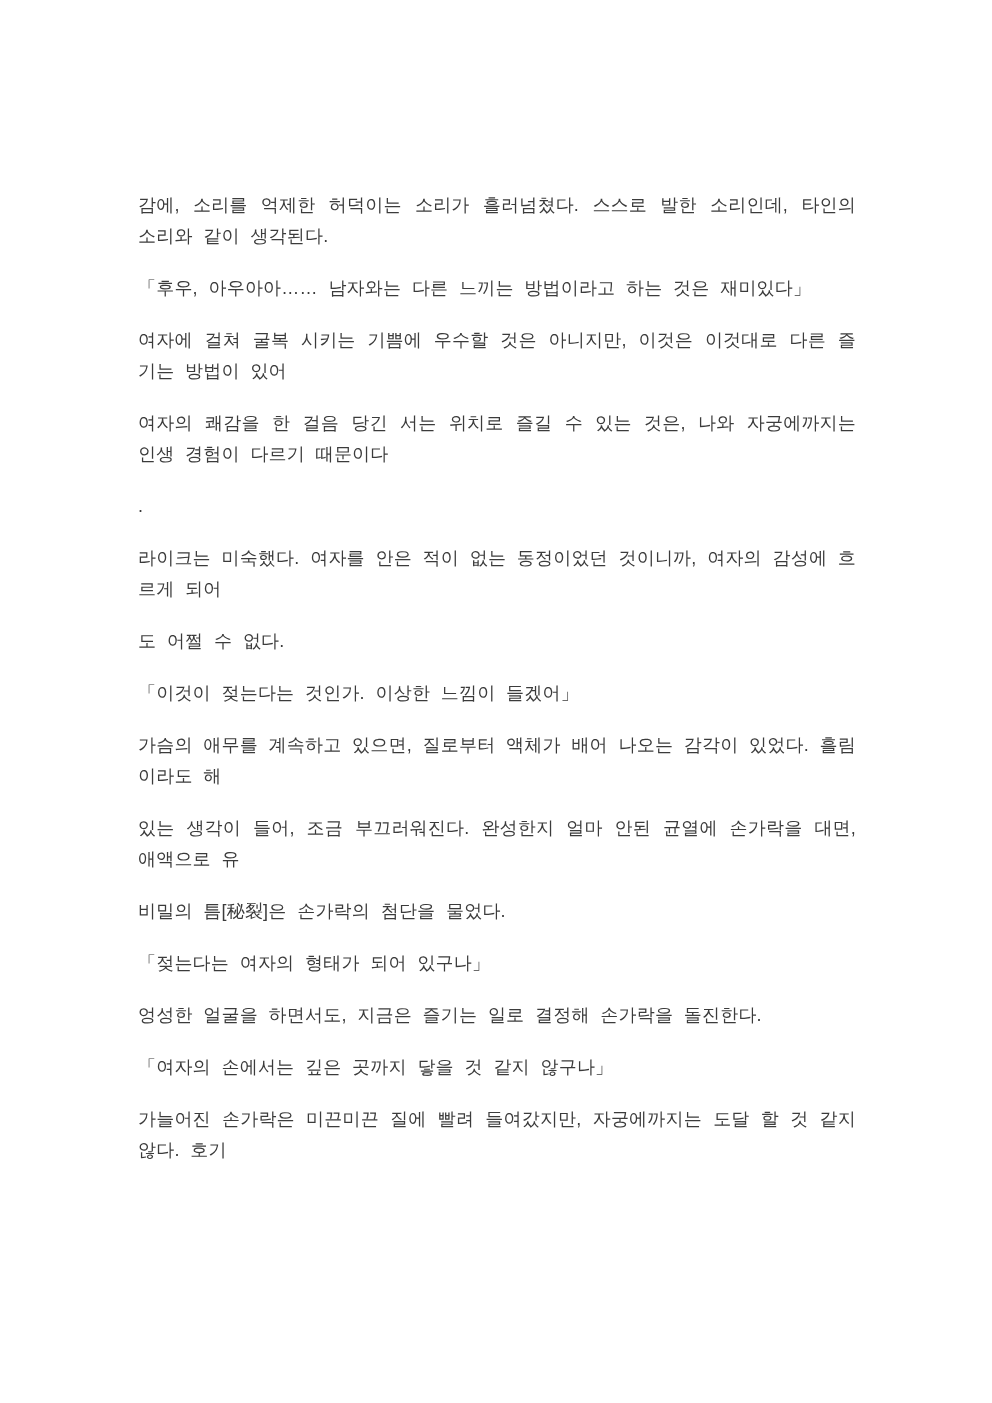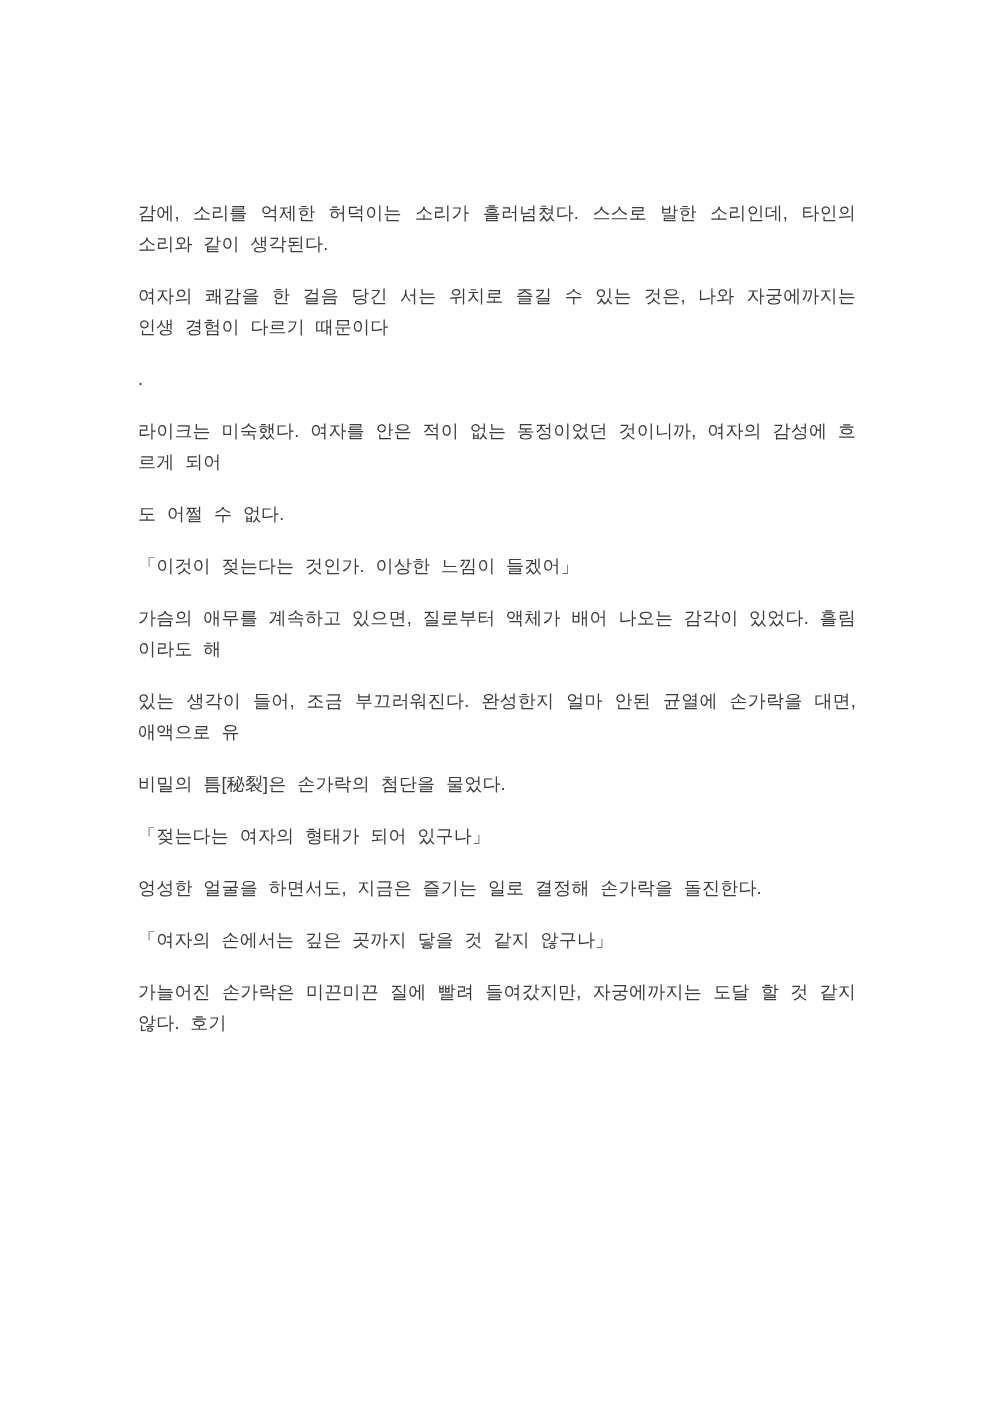--- a/index.html
+++ b/index.html
@@ -14,35 +14,37 @@
     font-family: "Liberation Sans", "DejaVu Sans", sans-serif;
   }
   .page {
     box-sizing: border-box;
     width: 992px;
     height: 1403px;
     background: #ffffff;
     padding: 182px 136px 0 138px;
   }
   .text-body p {
-    margin: 16px 0 21px 0;
+    margin: 8px 0 21px 0;
     font-size: 18px;
     line-height: 31px;
     color: #3b3b3b;
     text-align: justify;
     word-spacing: 5.5px;
     letter-spacing: 0.2px;
   }
 </style>
 </head>
 <body>
 
 <div class="page">
   <div class="text-body">
     <p>감에, 소리를 억제한 허덕이는 소리가 흘러넘쳤다. 스스로 발한 소리인데, 타인의 소리와 같이 생각된다.</p>
+    <p>「후우, 아우아아…… 남자와는 다른 느끼는 방법이라고 하는 것은 재미있다」</p>
+    <p>여자에 걸쳐 굴복 시키는 기쁨에 우수할 것은 아니지만, 이것은 이것대로 다른 즐기는 방법이 있어</p>
     <p>여자의 쾌감을 한 걸음 당긴 서는 위치로 즐길 수 있는 것은, 나와 자궁에까지는 인생 경험이 다르기 때문이다</p>
     <p>.</p>
     <p>라이크는 미숙했다. 여자를 안은 적이 없는 동정이었던 것이니까, 여자의 감성에 흐르게 되어</p>
     <p>도 어쩔 수 없다.</p>
     <p>「이것이 젖는다는 것인가. 이상한 느낌이 들겠어」</p>
     <p>가슴의 애무를 계속하고 있으면, 질로부터 액체가 배어 나오는 감각이 있었다. 흘림이라도 해</p>
     <p>있는 생각이 들어, 조금 부끄러워진다. 완성한지 얼마 안된 균열에 손가락을 대면, 애액으로 유</p>
     <p>비밀의 틈[秘裂]은 손가락의 첨단을 물었다.</p>
     <p>「젖는다는 여자의 형태가 되어 있구나」</p>
     <p>엉성한 얼굴을 하면서도, 지금은 즐기는 일로 결정해 손가락을 돌진한다.</p>

